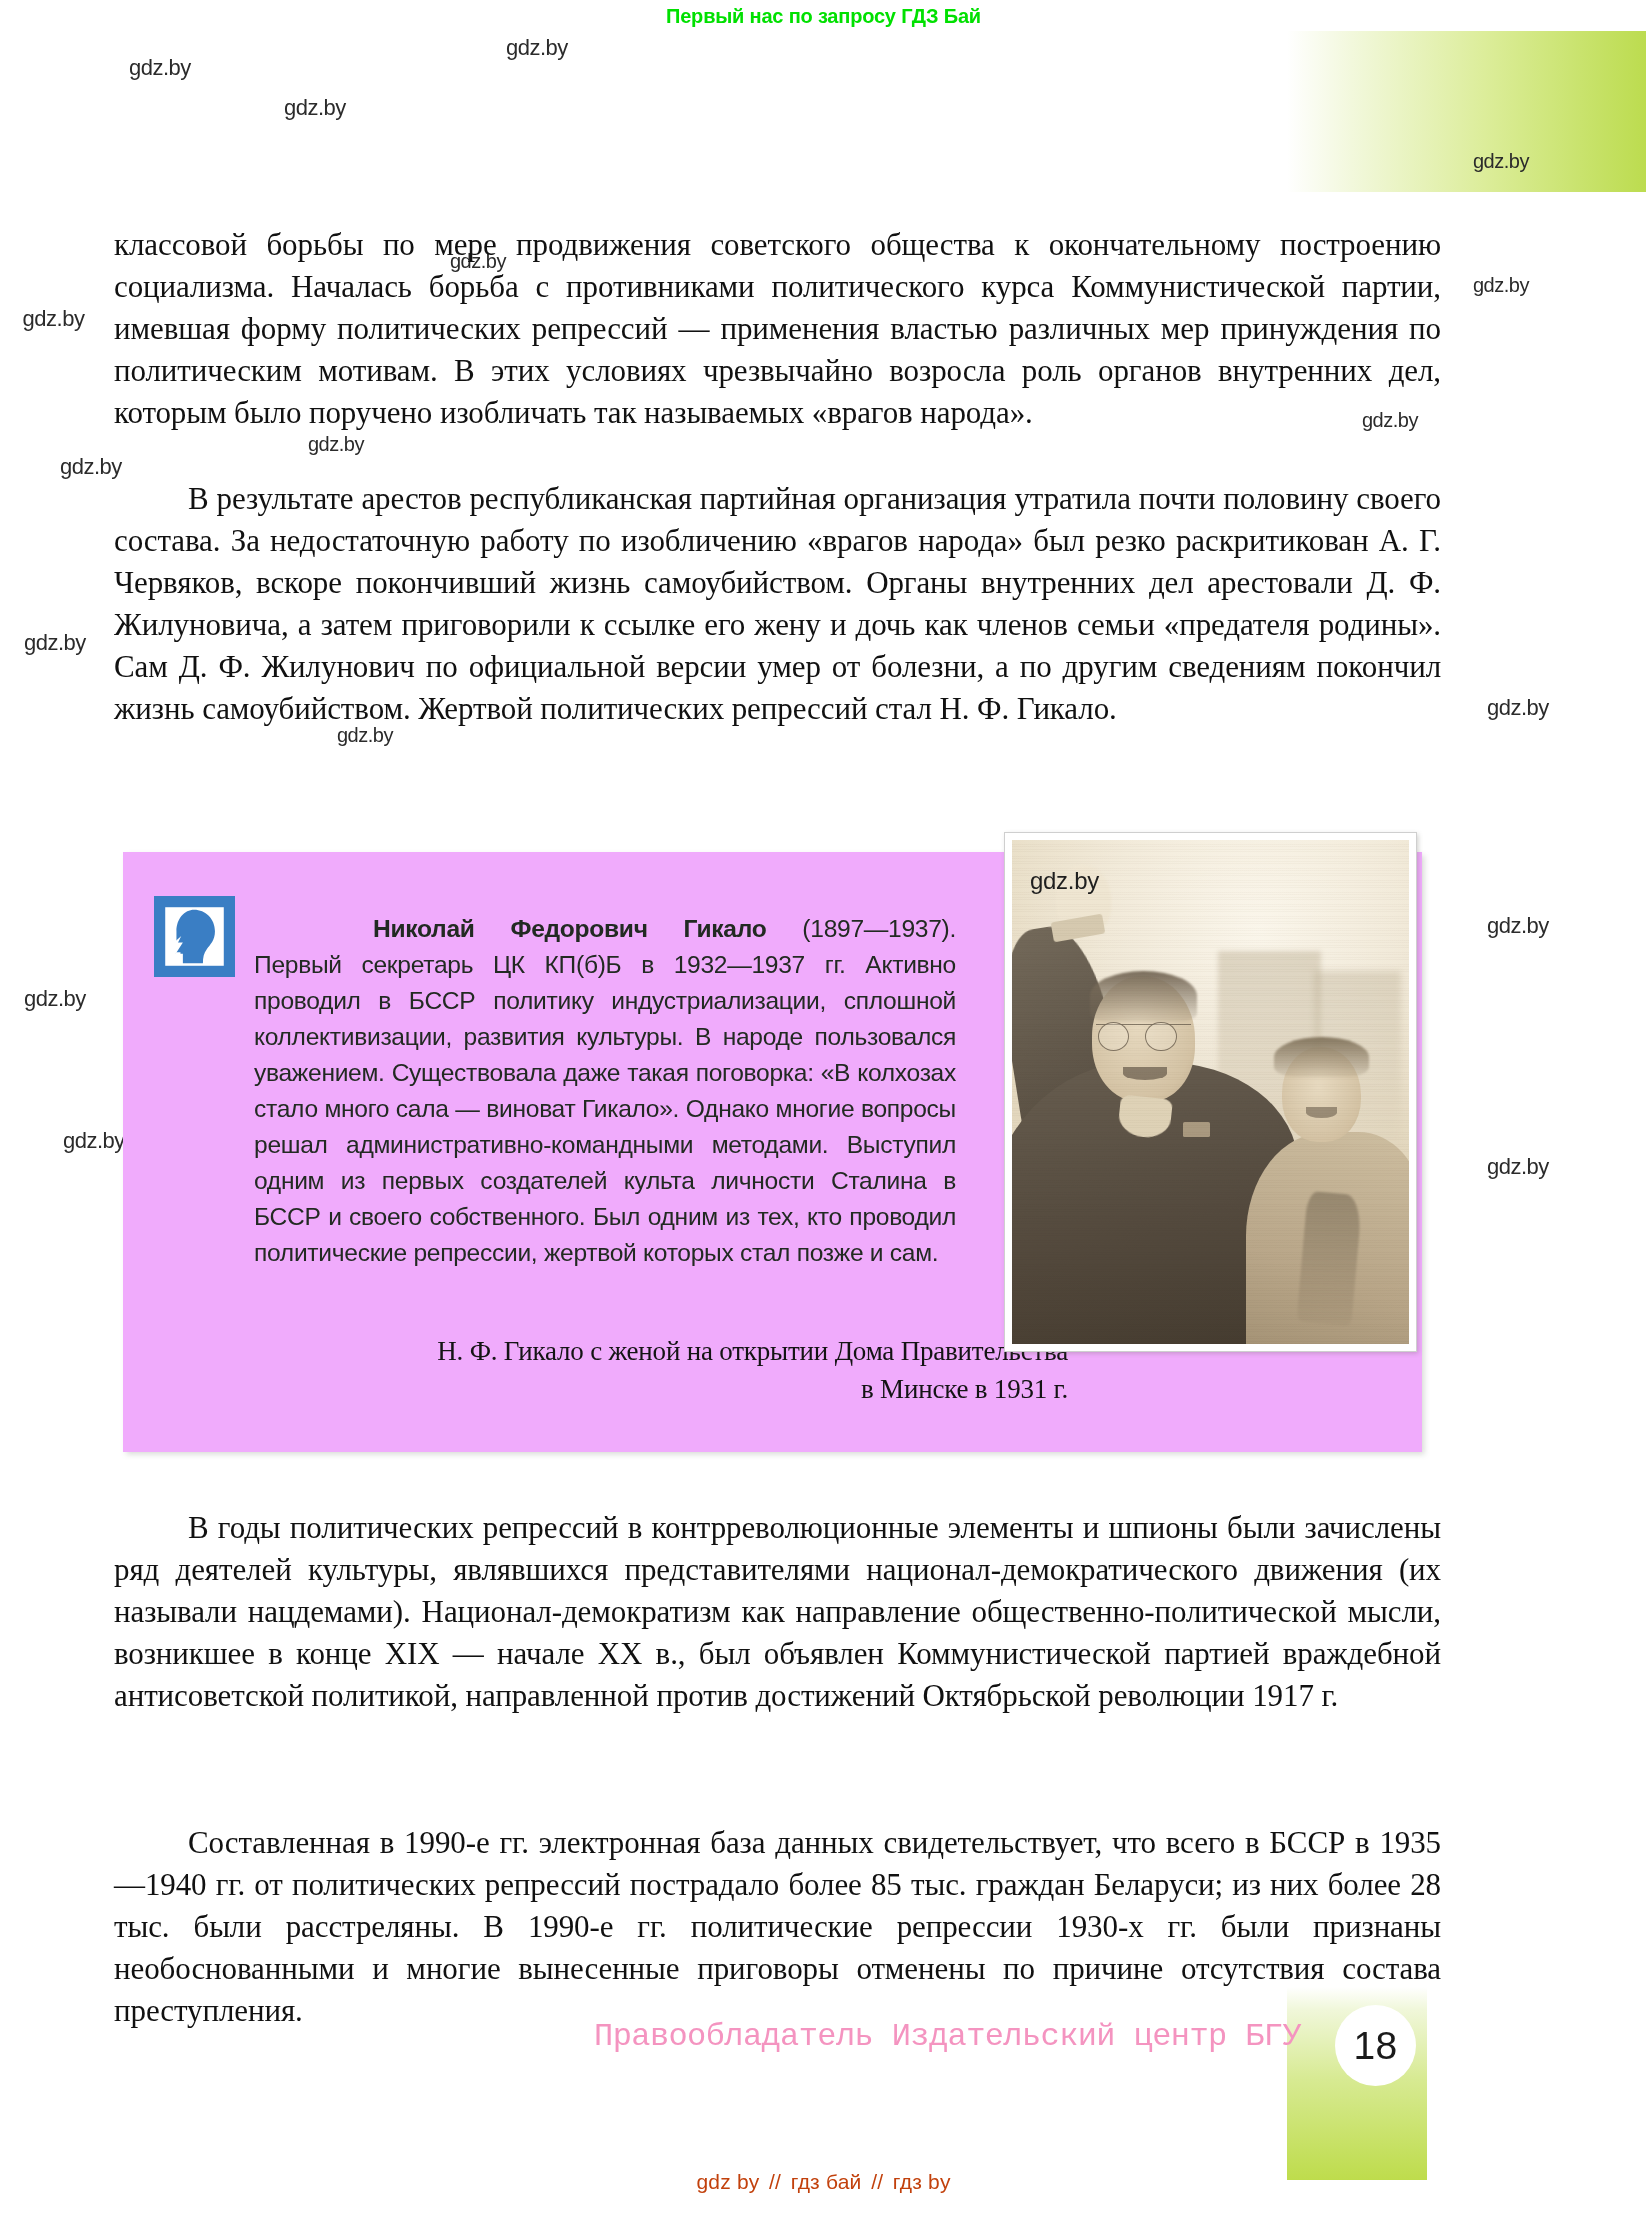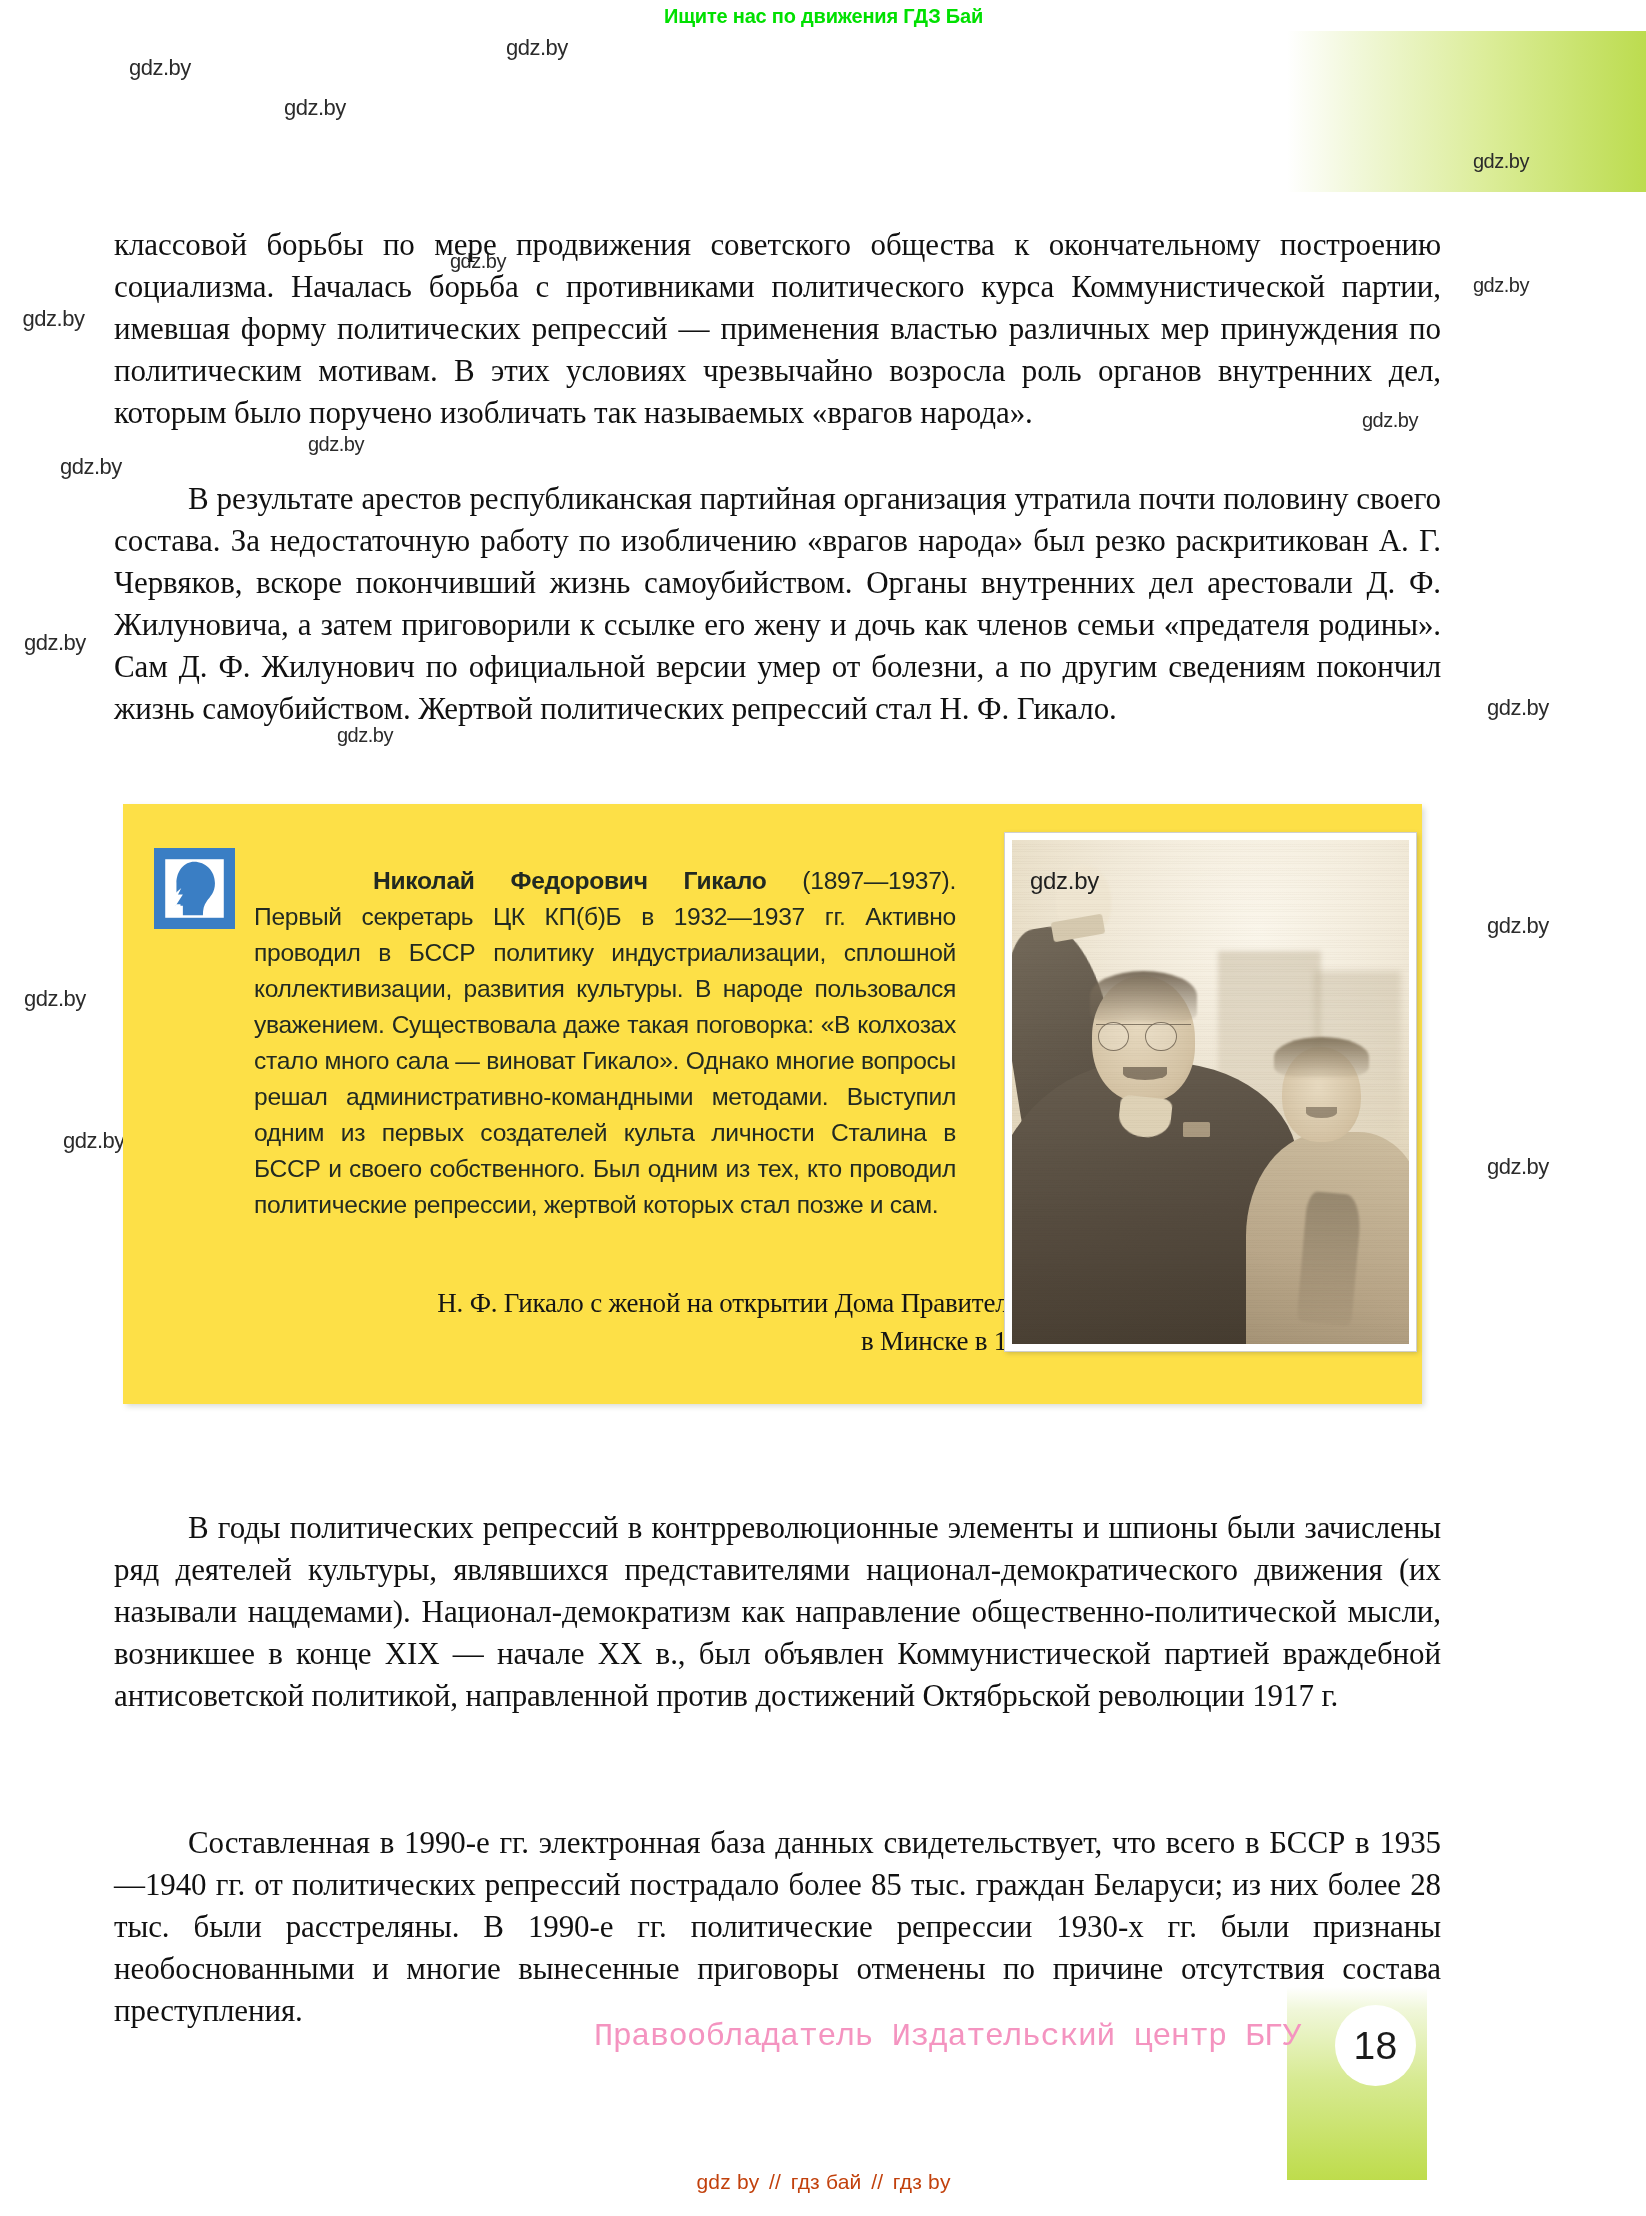--- a/index.html
+++ b/index.html
@@ -70,24 +70,24 @@
 
   #para-top   { top: 224px; }
   #para-two   { top: 478px; }
   #para-three { top: 1507px; }
   #para-four  { top: 1822px; }
 
   
   .biobox {
     position: absolute;
     left: 123px;
-    top: 804px;
+    top: 852px;
     width: 1299px;
     height: 600px;
-    background: #fde047;
+    background: #f0abfc;
     box-shadow: 3.2px 3.2px 5.6px rgba(120,130,110,0.28);
   }
   .bio-icon {
     position: absolute;
     left: 31px;
     top: 44px;
     width: 81px;
     height: 81px;
     background: #3a7ec4;
   }
@@ -368,21 +368,21 @@
   }
   .botlinks span { margin: 0 4.8px; }
 </style>
 </head>
 <body>
 
 <div id="page">
 
   <div class="top-band"></div>
 
-  <div class="promo">Ищите нас по движения ГДЗ Бай</div>
+  <div class="promo">Первый нас по запросу ГДЗ Бай</div>
 
   <div id="wm-layer">
       <div class="wm" style="left: 506px; top: 35px; font-size: 22px;">gdz.by</div>
       <div class="wm" style="left: 129px; top: 55px; font-size: 22px;">gdz.by</div>
       <div class="wm" style="left: 284px; top: 95px; font-size: 22px;">gdz.by</div>
       <div class="wm" style="left: 1473px; top: 150px; font-size: 20px;">gdz.by</div>
       <div class="wm" style="left: 450px; top: 250px; font-size: 20px;">gdz.by</div>
       <div class="wm" style="left: 1473px; top: 274px; font-size: 20px;">gdz.by</div>
       <div class="wm" style="left: 22.6px; top: 306px; font-size: 22px;">gdz.by</div>
       <div class="wm" style="left: 1362px; top: 409px; font-size: 20px;">gdz.by</div>

